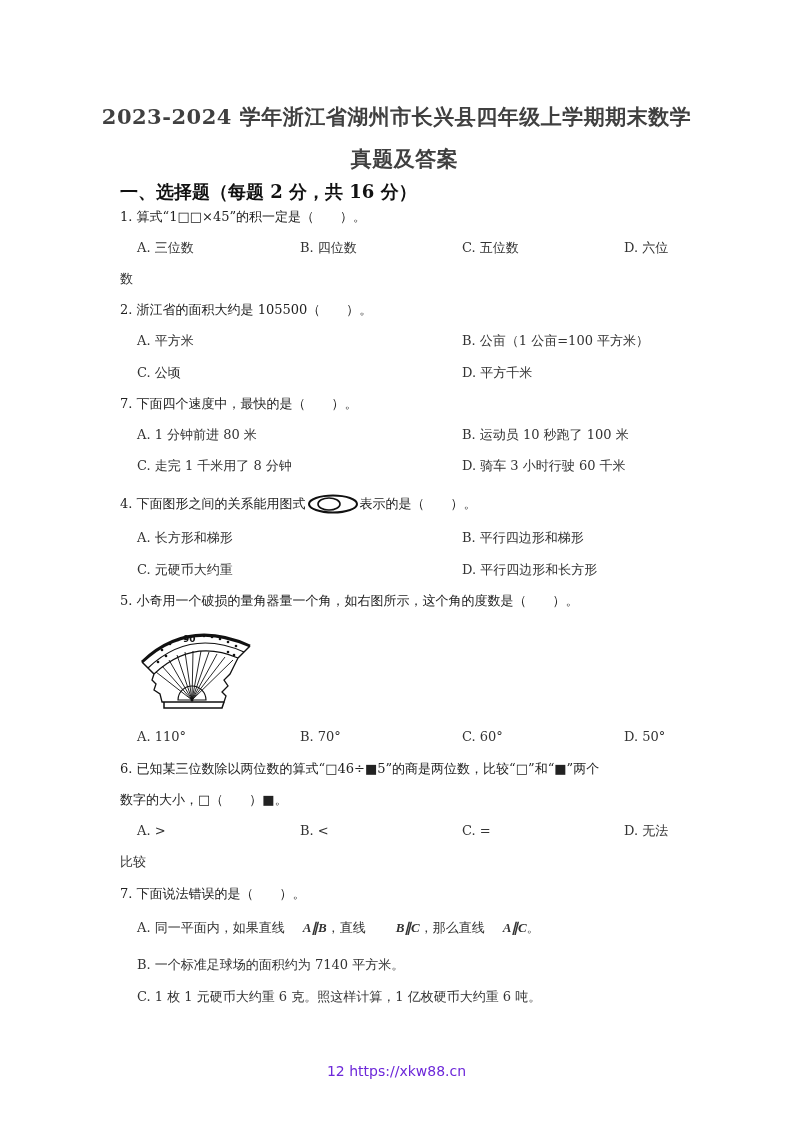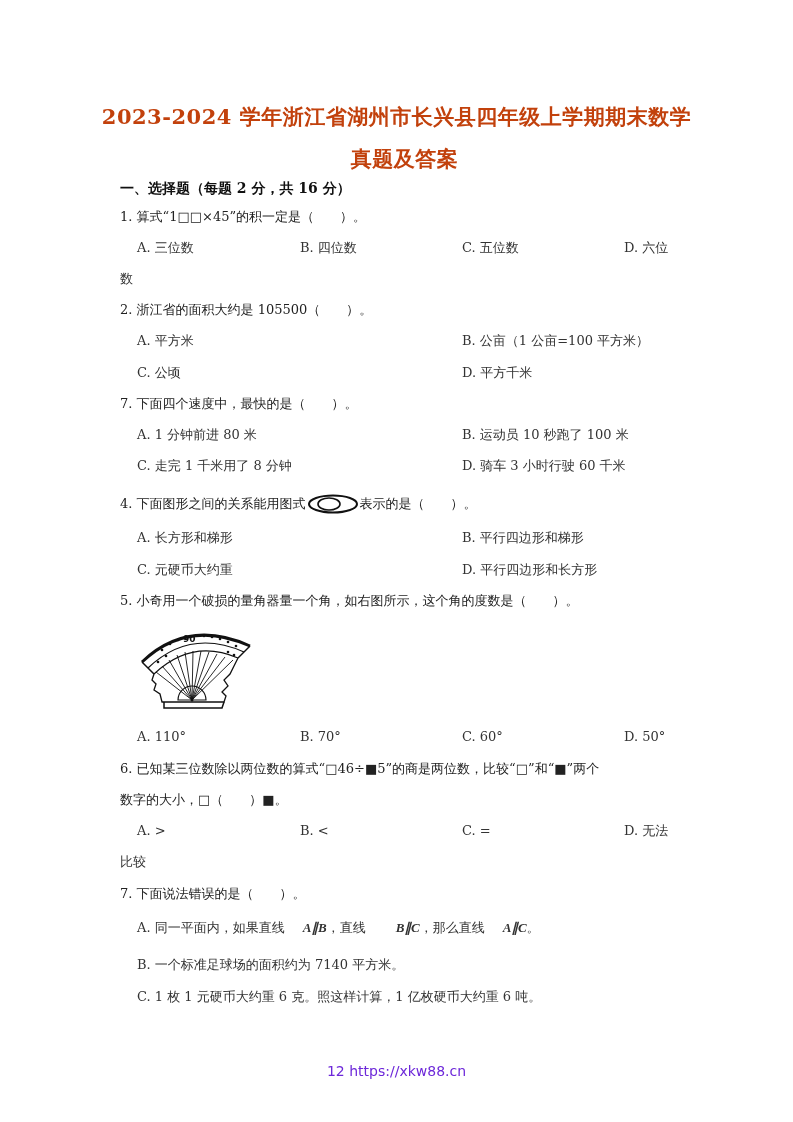--- a/index.html
+++ b/index.html
@@ -4,27 +4,27 @@
 <style>
   html, body { margin: 0; padding: 0; background: #ffffff; }
   body {
     width: 793px; height: 1122px; position: relative; overflow: hidden;
     font-family: "DejaVu Serif", "Liberation Serif", serif;
     color: #111111;
   }
   .title {
     position: absolute; left: 0; width: 793px; text-align: center;
     font-family: "DejaVu Serif", "Liberation Serif", serif;
-    font-weight: bold; font-size: 21px; letter-spacing: 0.5px; color: #c2410c;
+    font-weight: bold; font-size: 21px; letter-spacing: 0.5px; color: #404040;
   }
   .t1 { top: 103px; }
   .t2 { top: 145px; padding-left: 8px; }
   .section {
     position: absolute; left: 120px; top: 180px;
-    font-size: 14px; font-weight: bold; color: #111;
+    font-size: 18px; font-weight: bold; color: #111;
   }
   .line {
     position: absolute; font-size: 13px; color: #222; white-space: nowrap;
     line-height: 16px;
   }
   .q { left: 120px; }
   .opt { color: #333; }
   .c1 { left: 137px; }
   .c2 { left: 300px; }
   .c3 { left: 462px; }

